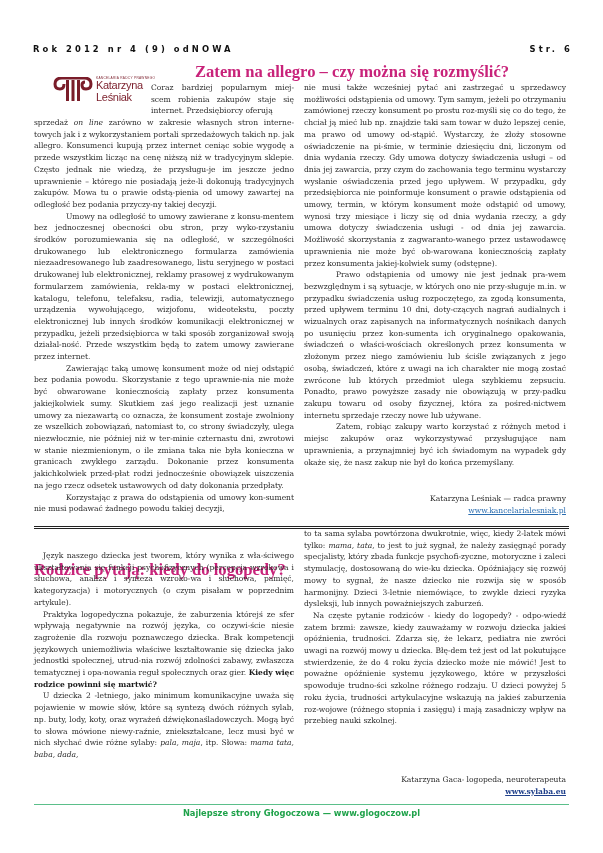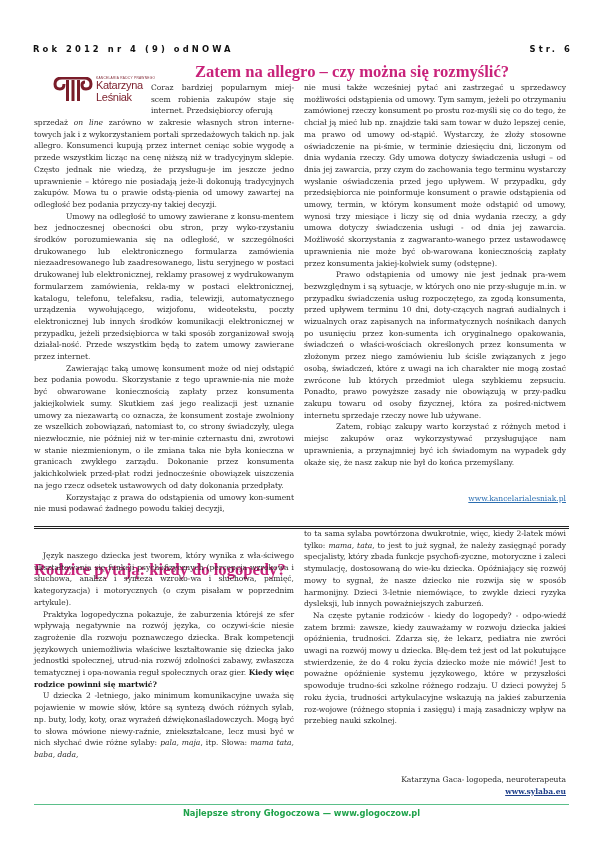--- a/index.html
+++ b/index.html
@@ -103,20 +103,21 @@
     <p class="ind-big">Korzystając z prawa do odstąpienia od umowy kon-sument nie musi podawać żadnego powodu takiej decyzji,</p>
   </div>
 
   <div class="text a1-col2">
     <p>nie musi także wcześniej pytać ani zastrzegać u sprzedawcy możliwości odstąpienia od umowy. Tym samym, jeżeli po otrzymaniu zamówionej rzeczy konsument po prostu roz-myśli się co do tego, że chciał ją mieć lub np. znajdzie taki sam towar w dużo lepszej cenie, ma prawo od umowy od-stąpić. Wystarczy, że złoży stosowne oświadczenie na pi-śmie, w terminie dziesięciu dni, liczonym od dnia wydania rzeczy. Gdy umowa dotyczy świadczenia usługi – od dnia jej zawarcia, przy czym do zachowania tego terminu wystarczy wysłanie oświadczenia przed jego upływem. W przypadku, gdy przedsiębiorca nie poinformuje konsument o prawie odstąpienia od umowy, termin, w którym konsument może odstąpić od umowy, wynosi trzy miesiące i liczy się od dnia wydania rzeczy, a gdy umowa dotyczy świadczenia usługi - od dnia jej zawarcia. Możliwość skorzystania z zagwaranto-wanego przez ustawodawcę uprawnienia nie może być ob-warowana koniecznością zapłaty przez konsumenta jakiej-kolwiek sumy (odstępne).</p>
     <p class="ind-big">Prawo odstąpienia od umowy nie jest jednak pra-wem bezwzględnym i są sytuacje, w których ono nie przy-sługuje m.in. w przypadku świadczenia usług rozpoczętego, za zgodą konsumenta, przed upływem terminu 10 dni, doty-czących nagrań audialnych i wizualnych oraz zapisanych na informatycznych nośnikach danych po usunięciu przez kon-sumenta ich oryginalnego opakowania, świadczeń o właści-wościach określonych przez konsumenta w złożonym przez niego zamówieniu lub ściśle związanych z jego osobą, świadczeń, które z uwagi na ich charakter nie mogą zostać zwrócone lub których przedmiot ulega szybkiemu zepsuciu. Ponadto, prawo powyższe zasady nie obowiązują w przy-padku zakupu towaru od osoby fizycznej, która za pośred-nictwem internetu sprzedaje rzeczy nowe lub używane.</p>
     <p class="ind-big">Zatem, robiąc zakupy warto korzystać z różnych metod i miejsc zakupów oraz wykorzystywać przysługujące nam uprawnienia, a przynajmniej być ich świadomym na wypadek gdy okaże się, że nasz zakup nie był do końca przemyślany.</p>
   </div>
 
   <div class="sign a1-sign">
+    <div>Katarzyna Leśniak — radca prawny</div>
     <div><span class="link">www.kancelarialesniak.pl</span></div>
   </div>
 
   <div class="rule-double"></div>
 
   <h2 class="headline h2">Rodzice pytają: kiedy do logopedy?</h2>
 
   <div class="text a2-col1">
     <p class="ind-sm">Język naszego dziecka jest tworem, który wynika z wła-ściwego ukształtowania się funkcji psychofizycznych (percepcja wzrokowa i słuchowa, analiza i synteza wzroko-wa i słuchowa, pamięć, kategoryzacja) i motorycznych (o czym pisałam w poprzednim artykule).</p>
     <p class="ind-sm"><span>Praktyka logopedyczna pokazuje, że zaburzenia którejś ze sfer wpływają negatywnie na rozwój języka, co oczywi-ście niesie zagrożenie dla rozwoju poznawczego dziecka. Brak kompetencji językowych uniemożliwia właściwe kształtowanie się dziecka jako jednostki społecznej, utrud-nia rozwój zdolności zabawy, zwłaszcza tematycznej i opa-nowania reguł społecznych oraz gier. </span><b>Kiedy więc rodzice powinni się martwić?</b></p>

